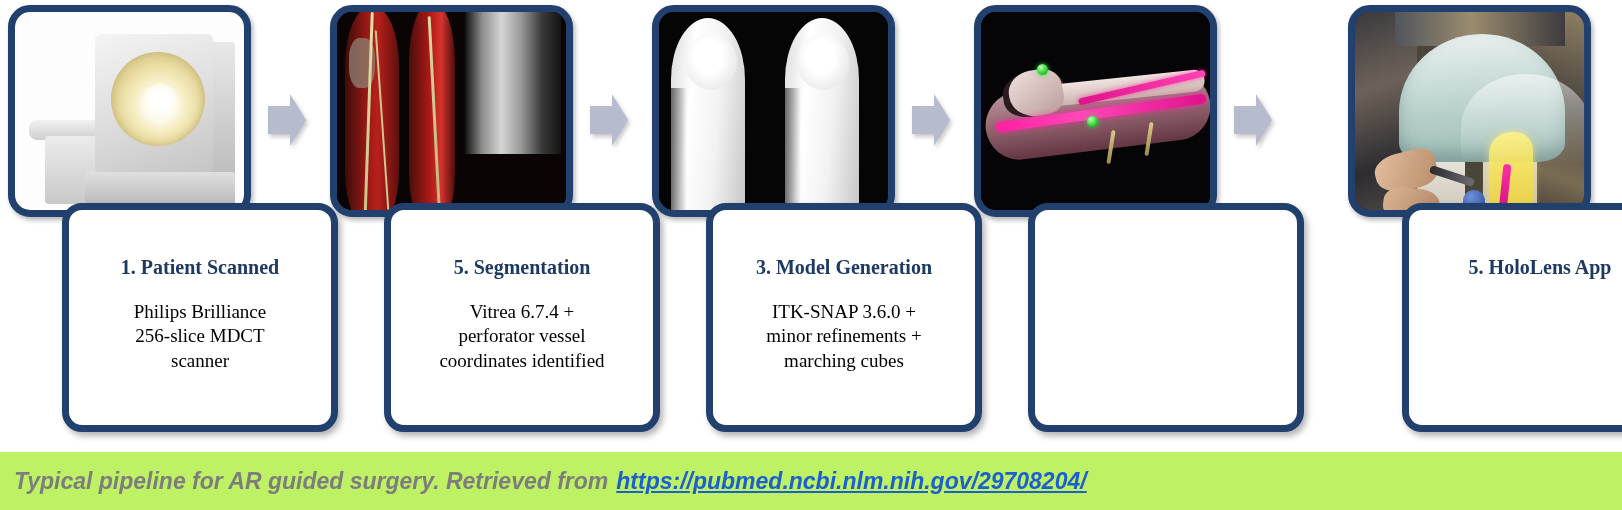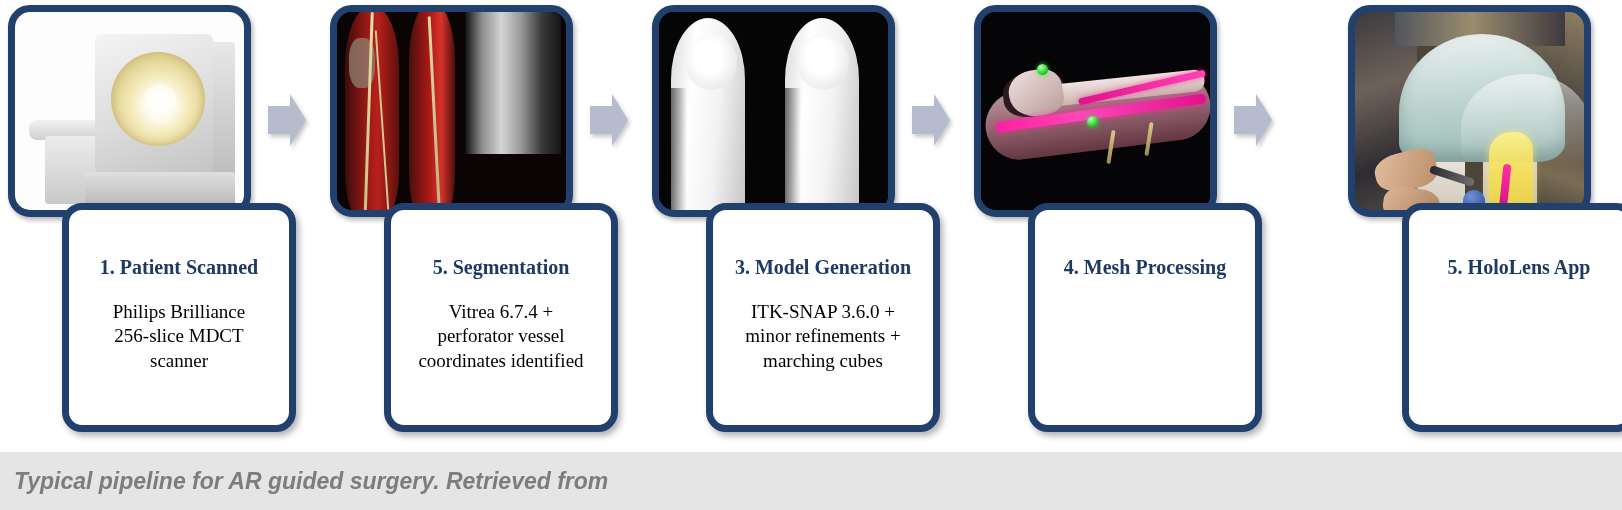--- a/index.html
+++ b/index.html
@@ -56,21 +56,21 @@
     position: absolute;
     inset: 0;
     overflow: hidden;
   }
 
   
   .text-card {
     position: absolute;
     left: 62px;
     top: 203px;
-    width: 234px;
+    width: 276px;
     height: 229px;
     border: 7px solid #22406e;
     border-radius: 20px;
     box-sizing: border-box;
     background: #ffffff;
     box-shadow: 3px 4px 6px rgba(0,0,0,0.30);
     display: flex;
     flex-direction: column;
     align-items: center;
     justify-content: flex-start;
@@ -101,21 +101,21 @@
     filter: drop-shadow(2px 3px 2px rgba(0,0,0,0.22));
   }
 
   
   #caption-bar {
     position: absolute;
     left: 0;
     top: 452px;
     width: 1622px;
     height: 58px;
-    background: #e5e5e5;
+    background: #bef264;
     display: flex;
     align-items: center;
   }
   #caption-text {
     font-family: "Liberation Sans", "DejaVu Sans", sans-serif;
     font-style: italic;
     font-weight: bold;
     font-size: 23px;
     color: #7d7d7d;
     padding-left: 14px;
@@ -454,21 +454,20 @@
           <div class="mesh-bone2"></div>
           <div class="mesh-vessel"></div>
           <div class="mesh-vessel2"></div>
           <div class="mesh-pin p1"></div>
           <div class="mesh-pin p2"></div>
           <div class="mesh-dot d1"></div>
           <div class="mesh-dot d2"></div>
         </div>
       </div>
       <div class="text-card">
-        <div class="card-title">4. Mesh Processing</div>
       </div>
     </div>
 
     <svg class="arrow" style="left:1232px;" viewBox="0 0 42 56">
       <polygon points="2,14 24,14 24,2 40,28 24,54 24,42 2,42" fill="#b6bccd"></polygon>
     </svg>
 
     <div class="stage" style="left:1340px;">
       <div class="img-frame">
         <div class="img-inner">
@@ -491,15 +490,16 @@
       </div>
       <div class="text-card">
         <div class="card-title">5. HoloLens App</div>
       </div>
     </div>
 
   </div>
 
   <div id="caption-bar">
     <span id="caption-text">Typical pipeline for AR guided surgery. Retrieved from</span>
+    <a id="caption-link" href="#">https://pubmed.ncbi.nlm.nih.gov/29708204/</a>
   </div>
 
 </div>
 
 </body></html>

